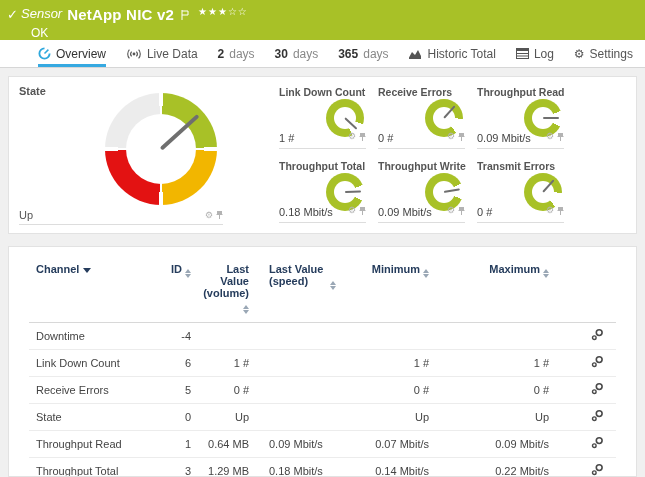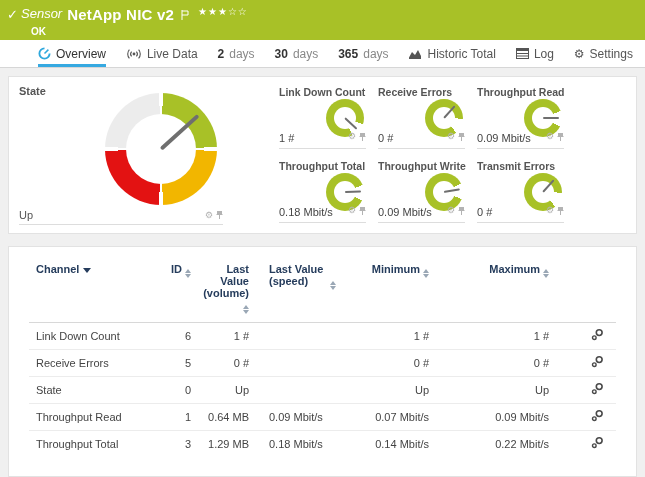--- a/index.html
+++ b/index.html
@@ -7,21 +7,21 @@
               font-family:"Liberation Sans","DejaVu Sans",sans-serif; color:#444; }
 
   
   .header { height:40px; background:#a8c127; color:#fff; display:flex; padding:6px 0 0 7px; }
   .check { font-size:13px; font-weight:bold; width:14px; margin-top:1px; }
   .hline { display:flex; align-items:flex-start; gap:5px; }
   .sensor-kind { font-style:italic; font-size:13px; }
   .sensor-title { font-size:15px; font-weight:bold; letter-spacing:.2px; }
   .flag-icon { margin-left:2px; }
   .stars { font-family:"DejaVu Sans",sans-serif; font-size:10px; letter-spacing:1px; margin-left:4px; }
-  .hstatus { font-size:10px; font-weight:bold; margin:2px 0 0 10px; }
+  .hstatus { font-size:12px; font-weight:normal; margin:2px 0 0 10px; }
 
   
   .tabs { height:28px; background:#fff; border-bottom:1px solid #d6d6d6;
           display:flex; align-items:stretch; padding:0 12px 0 38px; justify-content:space-between; }
   .tab { display:flex; align-items:center; gap:5px; font-size:12px; color:#555;
          border-bottom:3px solid transparent; padding-top:3px; cursor:pointer; white-space:nowrap; }
   .tab.active { border-bottom-color:#36a9e1; color:#333; }
   .tab .tnum { font-weight:bold; color:#333; }
   .tab .dim { color:#888; }
   .ticon { display:inline-flex; align-items:center; }
@@ -341,20 +341,36 @@
           <th class="c-max r">
             <span>Maximum</span><span class="sort">
                 <i class="u"></i>
                 <i class="d"></i>
               </span>
           </th>
           <th class="c-set"></th>
         </tr>
       </thead>
       <tbody>
+  <tr>
+    <td class="c-ch">Downtime</td>
+    <td class="c-id r">-4</td>
+    <td class="c-vol r"></td>
+    <td class="c-spd"></td>
+    <td class="c-min r"></td>
+    <td class="c-max r"></td>
+    <td class="c-set">
+      <span class="chset">
+        <svg width="13" height="13" viewBox="0 0 13 13" fill="none" stroke="#4a4a4a">
+          <circle cx="8.2" cy="4.6" r="2.9" stroke-width="1.6"></circle>
+          <circle cx="3.3" cy="9.7" r="1.8" stroke-width="1.4"></circle>
+        </svg>
+      </span>
+    </td>
+  </tr>
 
   <tr>
     <td class="c-ch">Link Down Count</td>
     <td class="c-id r">6</td>
     <td class="c-vol r">1 #</td>
     <td class="c-spd"></td>
     <td class="c-min r">1 #</td>
     <td class="c-max r">1 #</td>
     <td class="c-set">
       <span class="chset">

